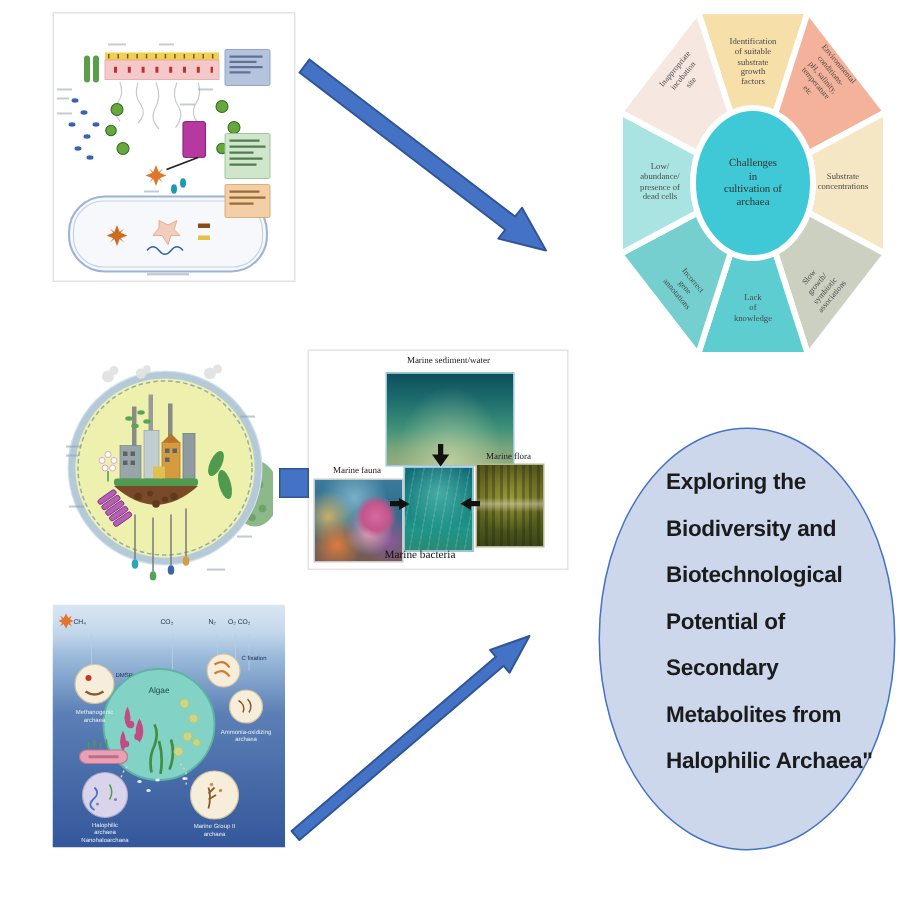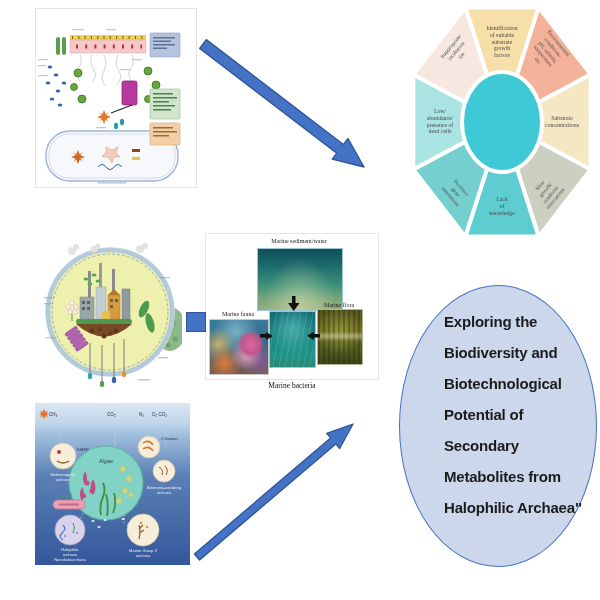--- a/index.html
+++ b/index.html
@@ -249,21 +249,21 @@
   </div>
 
   <div id="marine-panel" class="abs">
     <div class="mlabel" style="top:4px;left:51px;width:84px;">Marine sediment/water</div>
     <div class="mimg img-sediment" style="left:51px;top:14px;width:84px;height:61px;"></div>
     <div class="mlabel" style="top:77px;left:3px;width:58px;">Marine fauna</div>
     <div class="mimg img-fauna" style="left:3px;top:85px;width:58px;height:54px;"></div>
     <div class="mimg img-bacteria" style="left:63px;top:77px;width:45px;height:55px;"></div>
     <div class="mlabel" style="top:68px;left:111px;width:44px;">Marine flora</div>
     <div class="mimg img-flora" style="left:111px;top:75px;width:44px;height:54px;"></div>
-    <div class="mlabel" style="top:132px;left:40px;width:92px;font-size:7.5px;color:#111;margin-top:16px;">Marine bacteria</div>
+    <div class="mlabel" style="top:132px;left:28px;width:92px;font-size:7.5px;color:#111;">Marine bacteria</div>
     <svg class="abs" style="left:0;top:0;" width="172" height="145" viewBox="0 0 172 145">
       <g fill="#111">
         <rect x="86" y="62" width="3.5" height="8"></rect>
         <polygon points="82,69 93.5,69 87.75,77"></polygon>
         <rect x="54" y="100" width="6" height="3.5"></rect>
         <polygon points="60,98 60,106 67,102"></polygon>
         <rect x="108" y="100" width="6" height="3.5"></rect>
         <polygon points="108,97.7 108,106 101,101.8"></polygon>
       </g>
     </svg>
@@ -414,20 +414,24 @@
     <div class="octlabel pre rot-p" style="left:51px;top:192px;font-size:5.4px;">Incorrect
 gene
 annotations</div>
     <div class="octlabel pre" style="left:35px;top:122px;width:46px;">Low/
 abundance/
 presence of
 dead cells</div>
     <div class="octlabel pre rot-n" style="left:51px;top:51px;font-size:5.4px;">Inappropriate
 incubation
 site</div>
+    <div id="oct-center-label" class="pre">Challenges
+in
+cultivation of
+archaea</div>
   </div>
 
   <svg id="big-arrows" class="abs" viewBox="0 0 600 600">
     <polygon stroke="#2f5597" stroke-width="1.3" stroke-linejoin="round" points="206.3,39.6 343.4,144.4 348.0,138.5 364,167 332.2,159.1 336.8,153.2 199.7,48.4" fill="#4472c4"></polygon>
     <polygon stroke="#2f5597" stroke-width="1.3" stroke-linejoin="round" points="194.4,554.0 330.6,437.9 326.7,433.3 353,424 339.7,448.5 335.8,443.9 199.6,560.0" fill="#4472c4"></polygon>
   </svg>
 
   <div id="title-ellipse" class="abs">
     <div id="title-text" class="pre">Exploring the
 Biodiversity and

